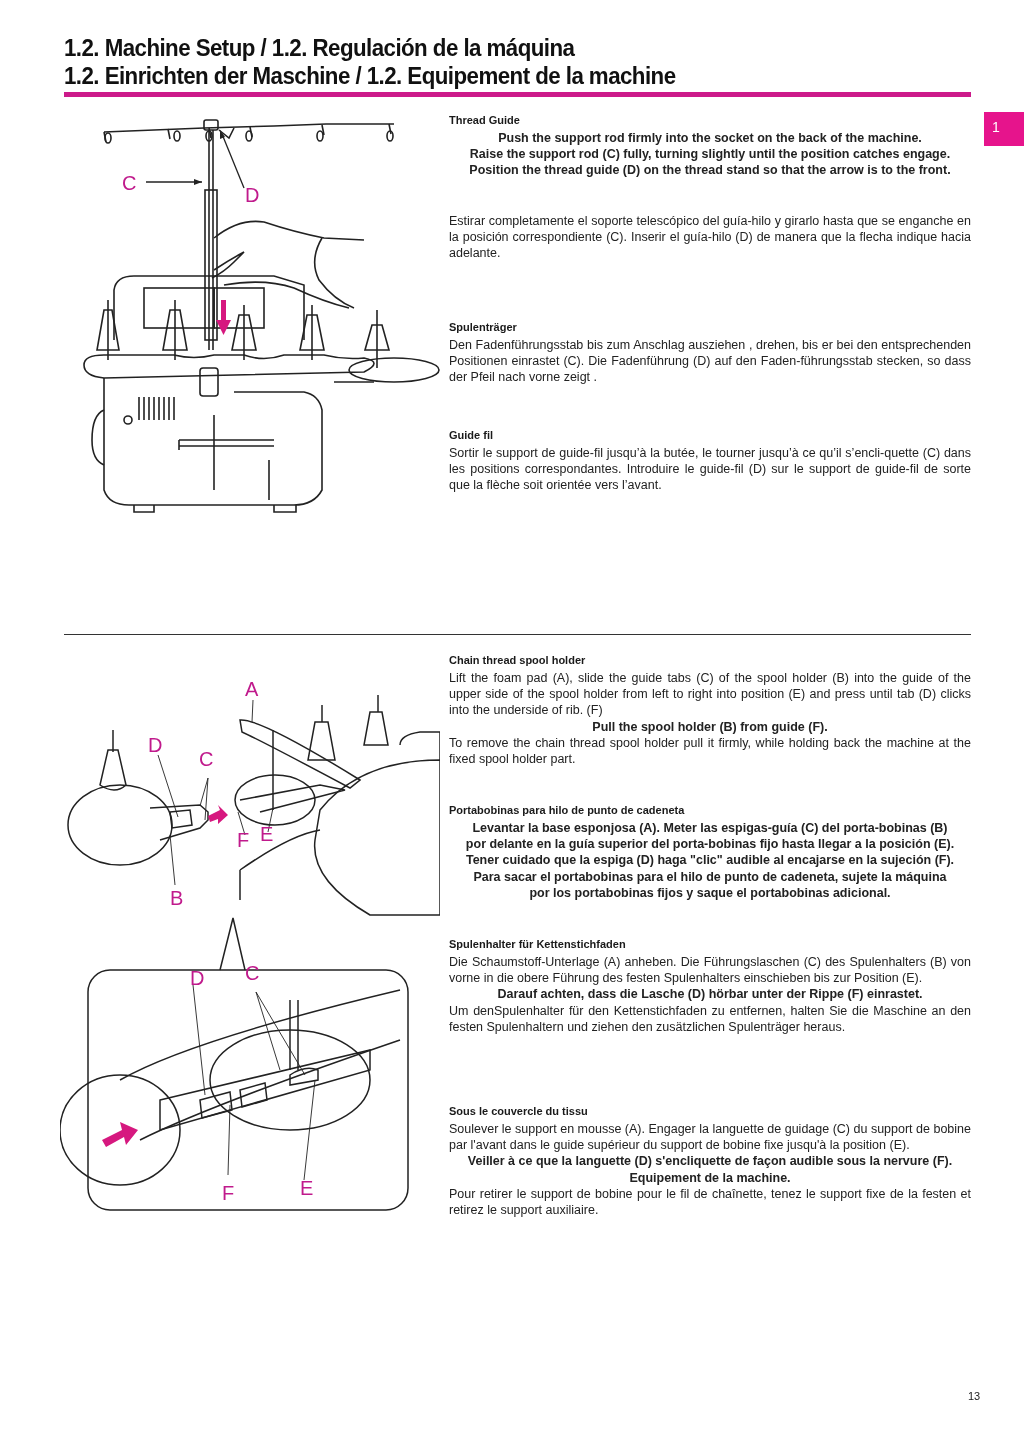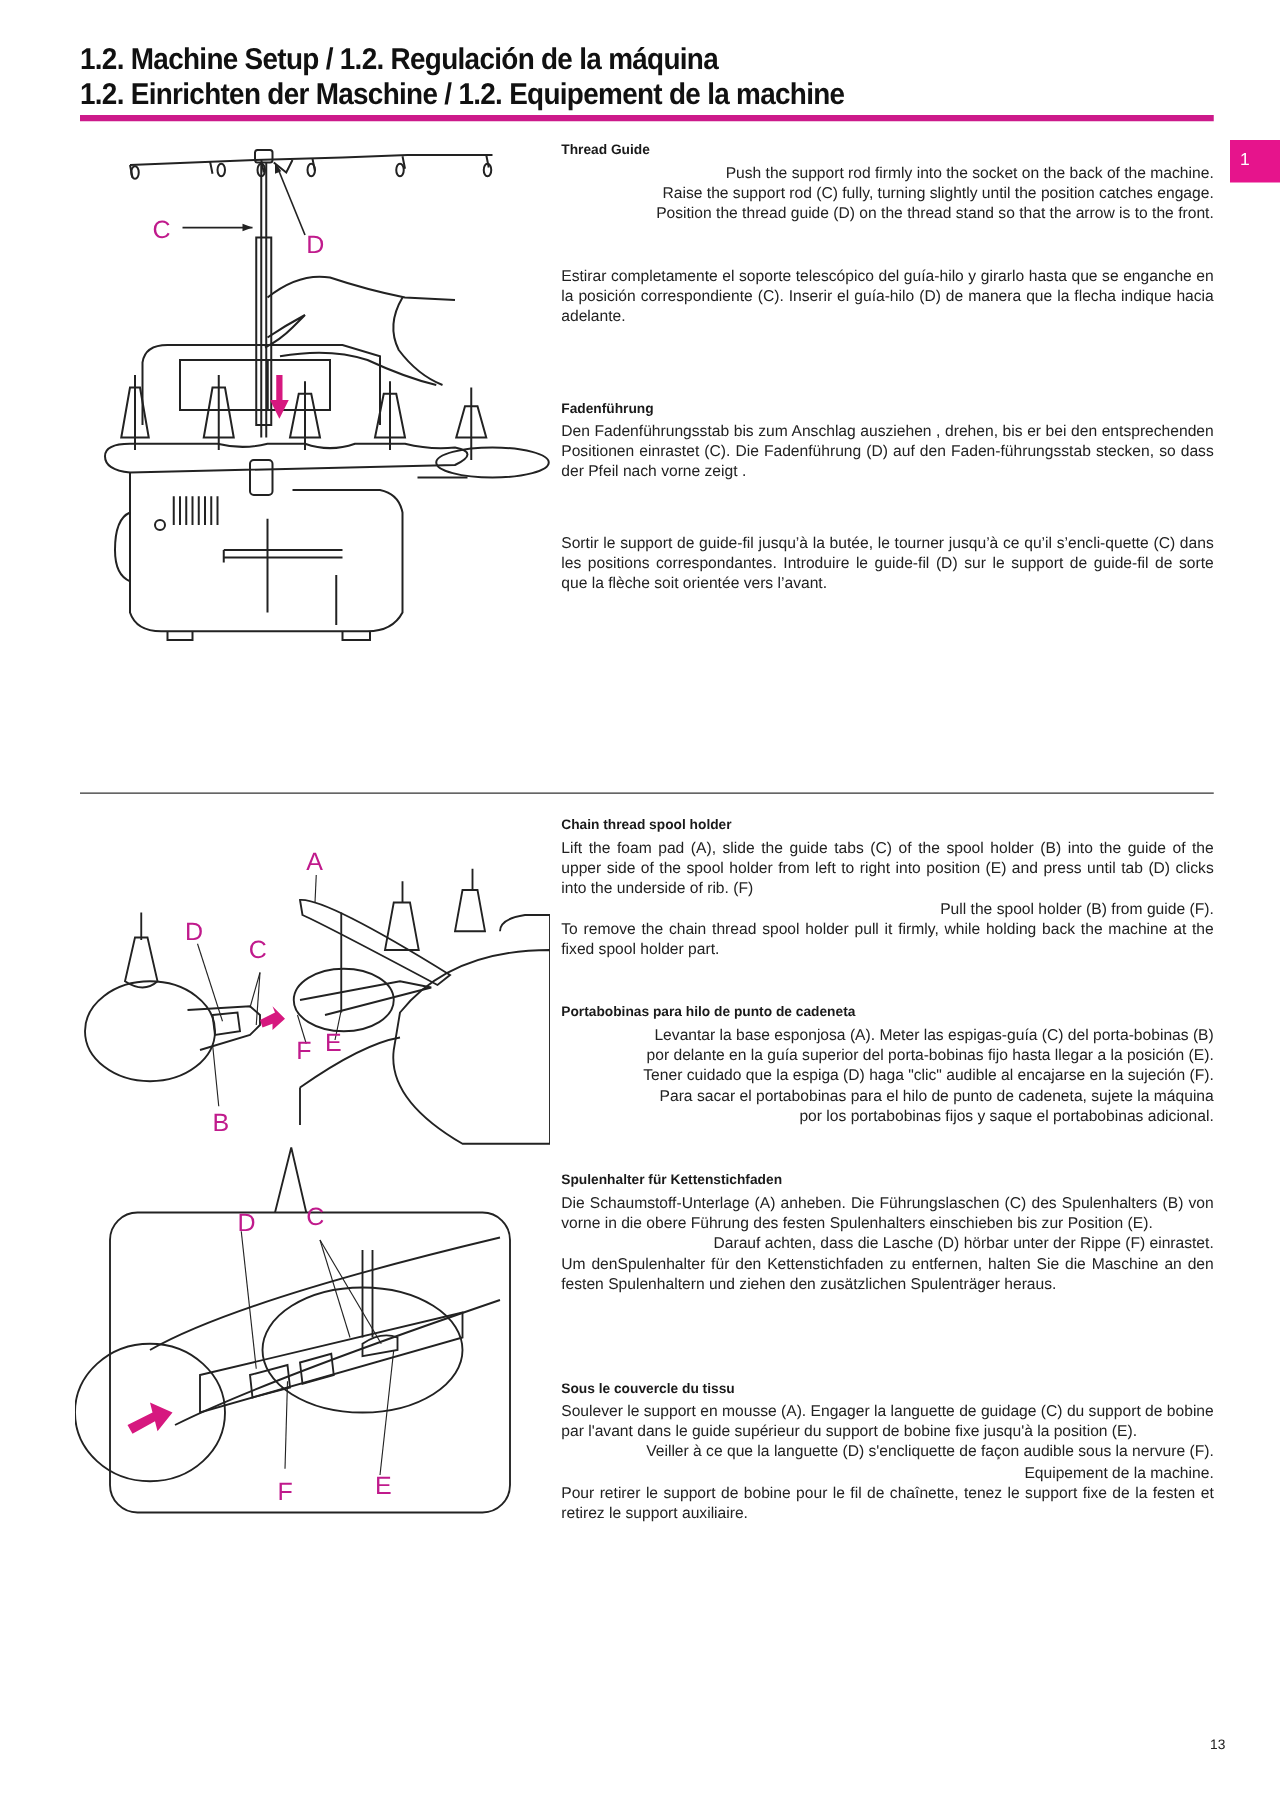--- a/index.html
+++ b/index.html
@@ -9,21 +9,21 @@
            font-family: "Liberation Sans", sans-serif; font-weight: bold;
            font-size: 24px; line-height: 28px; letter-spacing: -0.6px; color: #111; transform: scaleX(0.93); transform-origin: left top; }
   .title-rule { position: absolute; left: 64px; top: 92px; width: 907px; height: 5px; background: #cc1a8a; }
   .page-tab { position: absolute; left: 984px; top: 112px; width: 40px; height: 34px; background: #e6148c;
               color: #fff; font-size: 14px; }
   .page-tab span { position: absolute; left: 8px; top: 7px; }
   .section-rule { position: absolute; left: 64px; top: 634px; width: 907px; height: 1px; background: #333; }
   .block { position: absolute; left: 449px; width: 522px; }
   .block h3 { margin: 0; font-size: 11px; font-weight: bold; line-height: 19px; color: #1a1a1a; }
   .block p { margin: 0; font-size: 12.5px; line-height: 16.2px; text-align: justify; color: #222; }
-  .block p.line { text-align: right; }
+  .block p.line { text-align: center; font-weight: bold; }
   .page-number { position: absolute; left: 968px; top: 1390px; font-size: 11px; color: #222; }
   .illus { position: absolute; }
   .lbl { font-family: "Liberation Sans", sans-serif; fill: #c01a8c; font-size: 20px; }
 </style>
 </head>
 <body>
 
 <div class="title">
   <div>1.2. Machine Setup / 1.2. Regulación de la máquina</div>
   <div>1.2. Einrichten der Maschine / 1.2. Equipement de la machine</div>
@@ -101,24 +101,25 @@
 <div class="block" style="top:111px">
   <h3>Thread Guide</h3>
   <p class="line">Push the support rod firmly into the socket on the back of the machine.</p>
   <p class="line">Raise the support rod (C) fully, turning slightly until the position catches engage.</p>
   <p class="line">Position the thread guide (D) on the thread stand so that the arrow is to the front.</p>
 </div>
 <div class="block" style="top:213px">
   <p>Estirar completamente el soporte telescópico del guía-hilo y girarlo hasta que se enganche en la posición correspondiente (C). Inserir el guía-hilo (D) de manera que la flecha indique hacia adelante.</p>
 </div>
 <div class="block" style="top:318px">
-  <h3>Fadenführung</h3>
+  <h3>Spulenträger</h3>
   <p>Den Fadenführungsstab bis zum Anschlag ausziehen , drehen, bis er bei den entsprechenden Positionen einrastet (C). Die Fadenführung (D) auf den Faden-führungsstab stecken, so dass der Pfeil nach vorne zeigt .</p>
 </div>
 <div class="block" style="top:426px">
+  <h3>Guide fil</h3>
   <p>Sortir le support de guide-fil jusqu’à la butée, le tourner jusqu’à ce qu’il s’encli-quette (C) dans les positions correspondantes. Introduire le guide-fil (D) sur le support de guide-fil de sorte que la flèche soit orientée vers l’avant.</p>
 </div>
 
 <div class="section-rule"></div>
 
 <svg class="illus" style="left:60px;top:660px" width="380" height="580" viewBox="0 0 380 580">
   <g fill="none" stroke="#222" stroke-width="1.5">
 
     <ellipse cx="60" cy="165" rx="52" ry="40"></ellipse>
     <path d="M40 125 L48 90 L58 90 L66 125 Q55 135 40 125 Z"></path>

